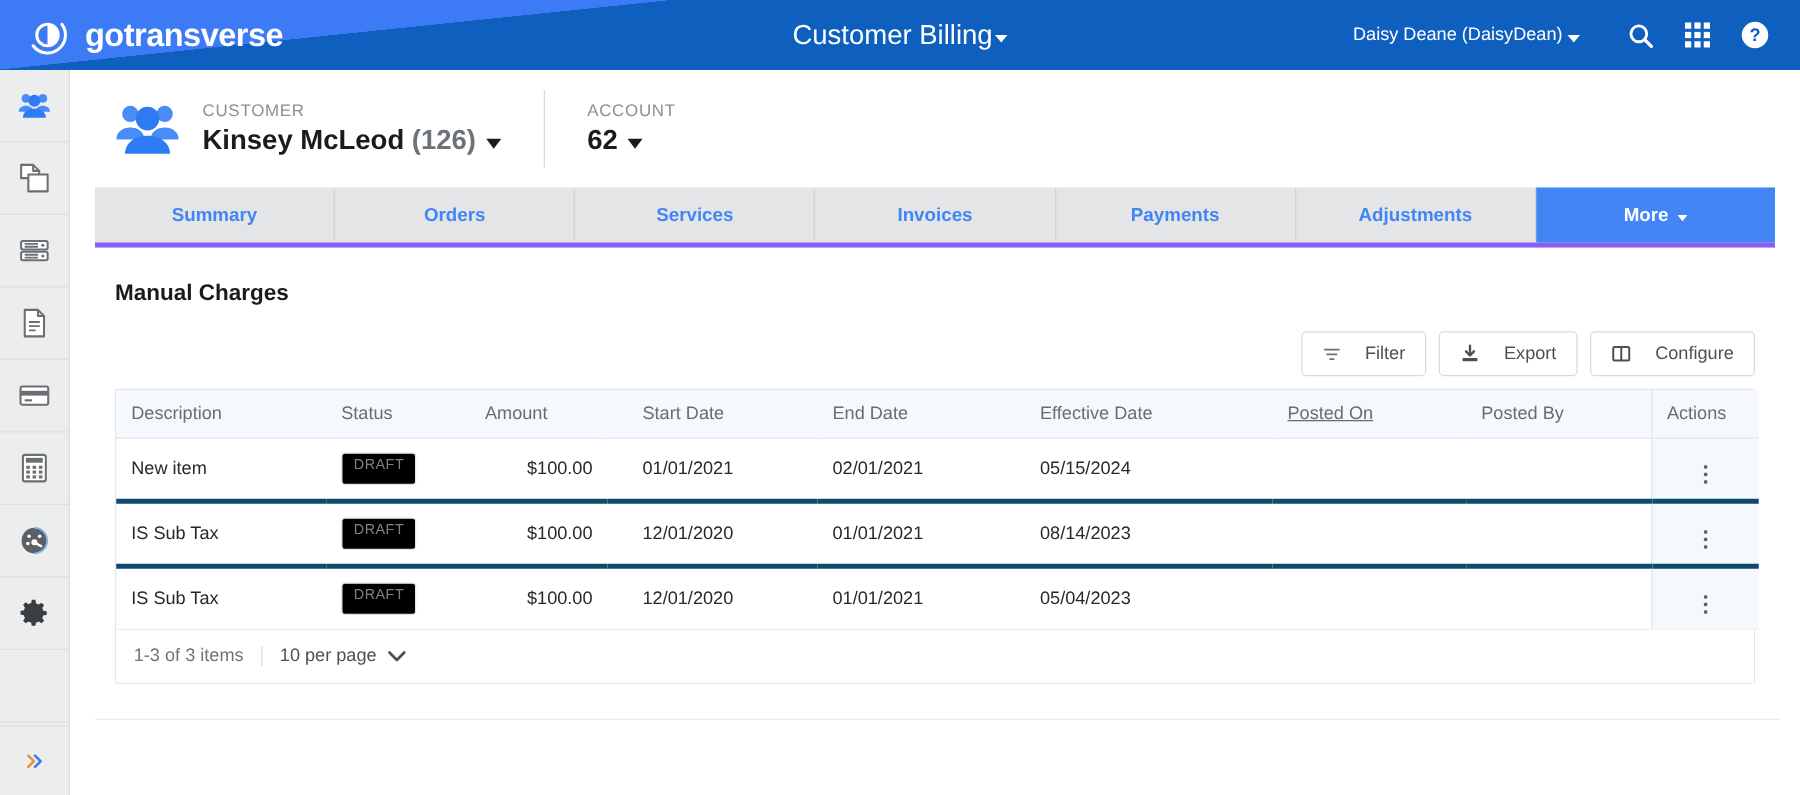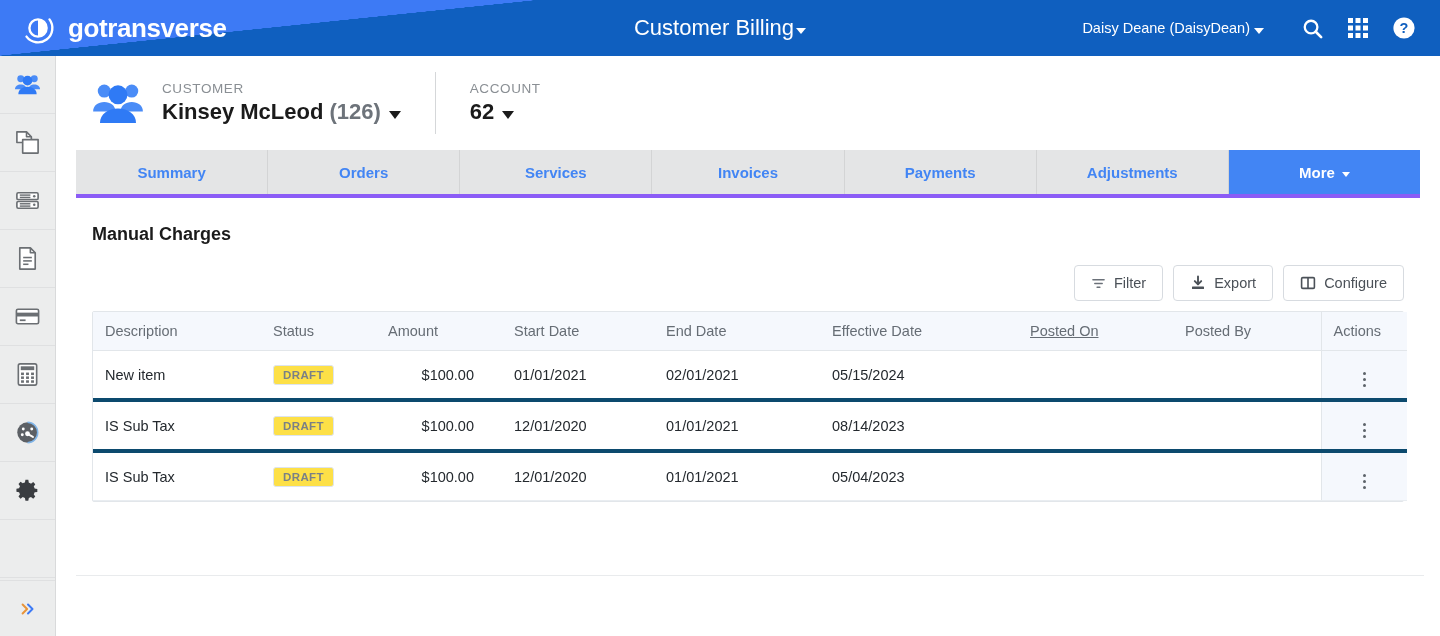--- a/index.html
+++ b/index.html
@@ -134,21 +134,21 @@
     font-size: 18px; font-weight: bold; color: #1b1b1b;
     margin: 26px 0 0 16px;
   }
 
   .toolbar {
     display: flex; justify-content: flex-end; gap: 10px;
     margin: 20px 16px 10px 0;
   }
   .tb-btn {
     height: 36px; min-width: 88px; padding: 3px 16px;
-    display: inline-flex; align-items: center; justify-content: center; gap: 8px;
+    display: inline-flex; align-items: center; justify-content: center; gap: 19px;
     background: #ffffff; border: 1px solid #d7dbe0; border-radius: 4px;
     font-size: 14.5px; color: #4b5158; cursor: pointer;
   }
 
   
   .table-wrap {
     margin: 0 16px; border: 1px solid #e2e6ea; border-radius: 2px;
     background: #ffffff;
   }
   table.grid { width: 100%; border-collapse: collapse; table-layout: fixed; }
@@ -169,23 +169,23 @@
   .col-end    { width: 166px; }
   .col-eff    { width: 198px; }
   .col-pon    { width: 155px; text-decoration: underline; }
   .col-pby    { width: 148px; }
   .col-act    { width: 86px; text-align: left; }
   th.col-act, td.col-act {
     background: #f5f8fd; border-left: 1px solid #e2e6ea; text-align: center;
   }
   td.col-amount, th.col-amount { text-align: right; }
   .badge {
-    display: inline-block; padding: 3px 9px 3px 9px;
-    background: #fde047; border: 1px solid #dde4ee; border-radius: 3px;
-    font-size: 11.5px; color: #7a8086; letter-spacing: 0.4px; font-weight: bold;
+    display: inline-block; padding: 3px 9px 9px 9px;
+    background: #000000; border: 1px solid #dde4ee; border-radius: 3px;
+    font-size: 11.5px; color: #7a8086; letter-spacing: 0.4px;
   }
   .kebab { display: inline-flex; flex-direction: column; gap: 2.5px; cursor: pointer; }
   .kebab i { width: 3.5px; height: 3.5px; background: #5d636a; border-radius: 50%; display: block; }
 
   .table-footer {
     display: flex; align-items: center; gap: 0;
     padding: 13px 14px; background: #ffffff;
     font-size: 14.5px; color: #6d737a;
   }
   .tf-sep { width: 1px; height: 16px; background: #d8dce0; margin: 0 14px; }
@@ -515,18 +515,28 @@
                 <span class="kebab">
                     <i></i>
                     <i></i>
                     <i></i>
                   </span>
               </td>
             </tr>
           </tbody>
         </table>
 
+        <div class="table-footer">
+          <span>1-3 of 3 items</span>
+          <span class="tf-sep"></span>
+          <span class="perpage">
+            <span>10 per page</span>
+            <svg class="chev-down" width="15" height="10" viewBox="0 0 15 10">
+              <path d="M1.6 2 7.5 8 13.4 2" fill="none" stroke="#4b5158" stroke-width="2.2" stroke-linecap="round" stroke-linejoin="round"></path>
+            </svg>
+          </span>
+        </div>
       </div>
     </div>
 
     <div class="bottom-rule"></div>
   </div>
 </div>
 
 </body></html>

